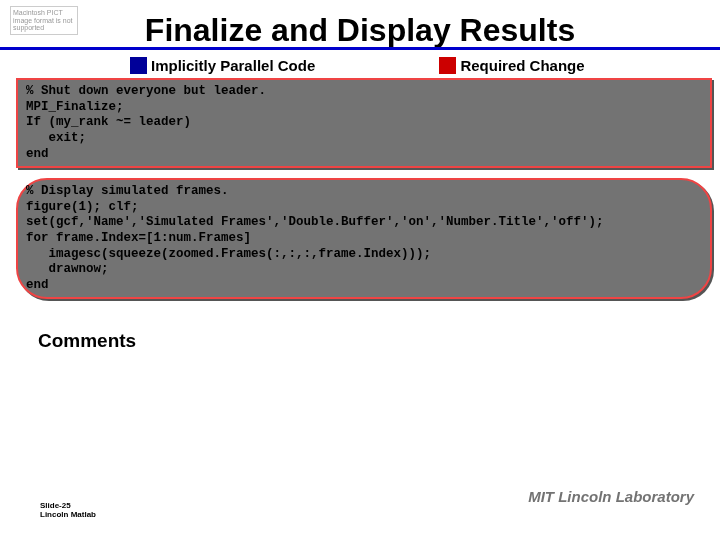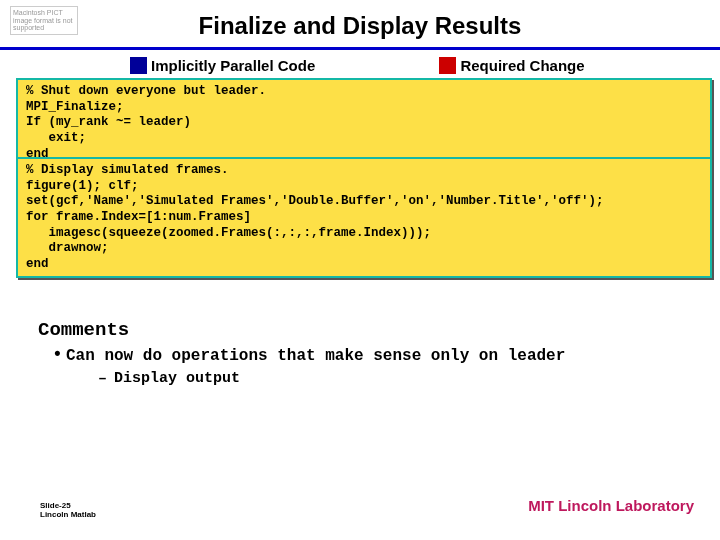--- a/index.html
+++ b/index.html
@@ -27,21 +27,21 @@
     border: 1px solid #ccc;
     padding: 2px;
     line-height: 1.1;
   }
   .title {
     position: absolute;
     top: 12px;
     left: 0;
     width: 720px;
     text-align: center;
-    font-size: 24px;
+    font-size: 32px;
     font-weight: bold;
     font-family: Arial, sans-serif;
   }
   .blue-rule {
     position: absolute;
     left: 0;
     width: 720px;
     height: 3px;
     background: #0000cc;
   }
@@ -69,38 +69,38 @@
     top: -1px;
   }
   .swatch.blue { background: #000099; }
   .swatch.red  { background: #cc0000; border-color: #cc0000; }
   .legend .li1 { margin-left: 130px; }
   .legend .li2 { margin-left: 120px; }
   .codebox {
     position: absolute;
     left: 16px;
     width: 676px;
-    border: 2px solid #14b8a6;
+    border: 2px solid #ef4444;
     box-shadow: 2px 2px 0 #555;
     padding: 4px 8px;
     font-family: "Courier New", monospace;
     font-size: 12.5px;
     font-weight: bold;
     line-height: 1.25;
     white-space: pre;
-    background: #fde047;
+    background: #737373;
   }
   .codebox.b1 { top: 78px; }
-  .codebox.b2 { top: 157px; }
+  .codebox.b2 { top: 178px; border-radius: 31px; }
   .comments {
     position: absolute;
-    top: 319px;
+    top: 330px;
     left: 38px;
     width: 640px;
-    font-family: Liberation Mono, monospace;
+    font-family: Liberation Sans, sans-serif;
   }
   .comments-h {
     font-size: 19px;
     font-weight: bold;
     margin-bottom: 4px;
   }
   .bullet-row {
     font-size: 16px;
     font-weight: bold;
     line-height: 1.45;
@@ -128,25 +128,26 @@
   .footer-left {
     position: absolute;
     bottom: 20px;
     left: 40px;
     font-size: 8px;
     font-weight: bold;
     line-height: 1.2;
   }
   .footer-right {
     position: absolute;
-    bottom: 26px;
+    bottom: 35px;
     right: 26px;
     font-size: 15px;
     font-weight: bold;
-    color: #be185d;
+    color: #737373;
+    font-style: italic;
   }
 </style>
 </head>
 <body>
 
 <div class="slide">
 
   <div class="pict-box">Macintosh PICT image format is not supported</div>
 
   <div class="title">Finalize and Display Results</div>
@@ -171,22 +172,20 @@
   <div class="codebox b2">% Display simulated frames.
 figure(1); clf;
 set(gcf,'Name','Simulated Frames','Double.Buffer','on','Number.Title','off');
 for frame.Index=[1:num.Frames]
    imagesc(squeeze(zoomed.Frames(:,:,:,frame.Index)));
    drawnow;
 end</div>
 
   <div class="comments">
     <div class="comments-h">Comments</div>
-    <div class="bullet-row"><span class="dot">•</span><span>Can now do operations that make sense only on leader</span></div>
-    <div class="sub-row"><span class="dash">–</span><span>Display output</span></div>
   </div>
 
   <div class="footer-left">
     <div>Slide-25</div>
     <div>Lincoln Matlab</div>
   </div>
 
   <div class="footer-right">MIT Lincoln Laboratory</div>
 
 </div>

